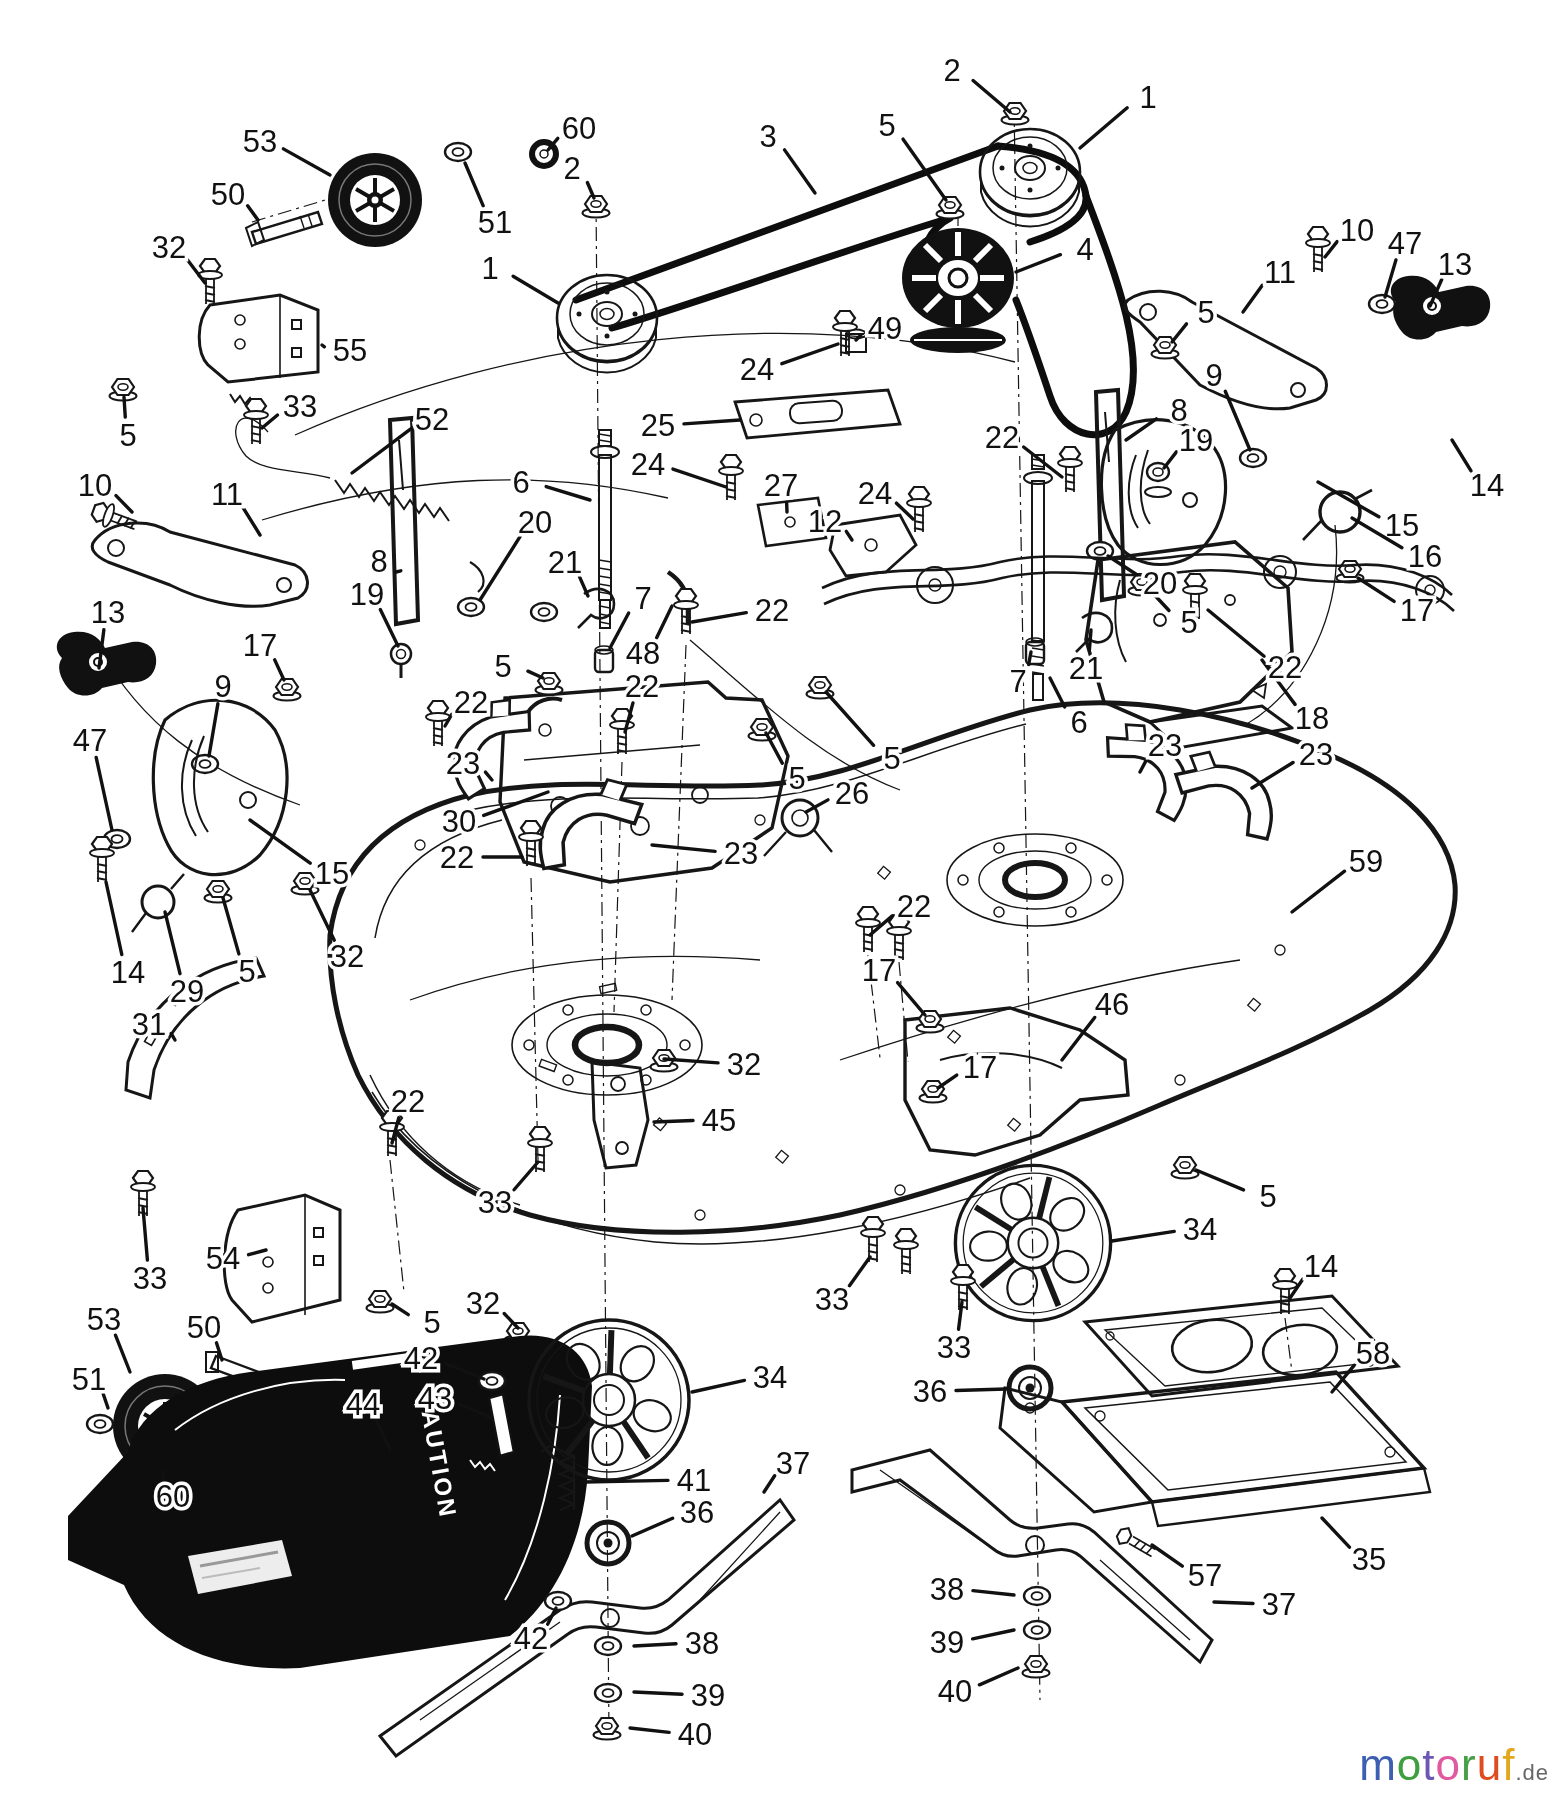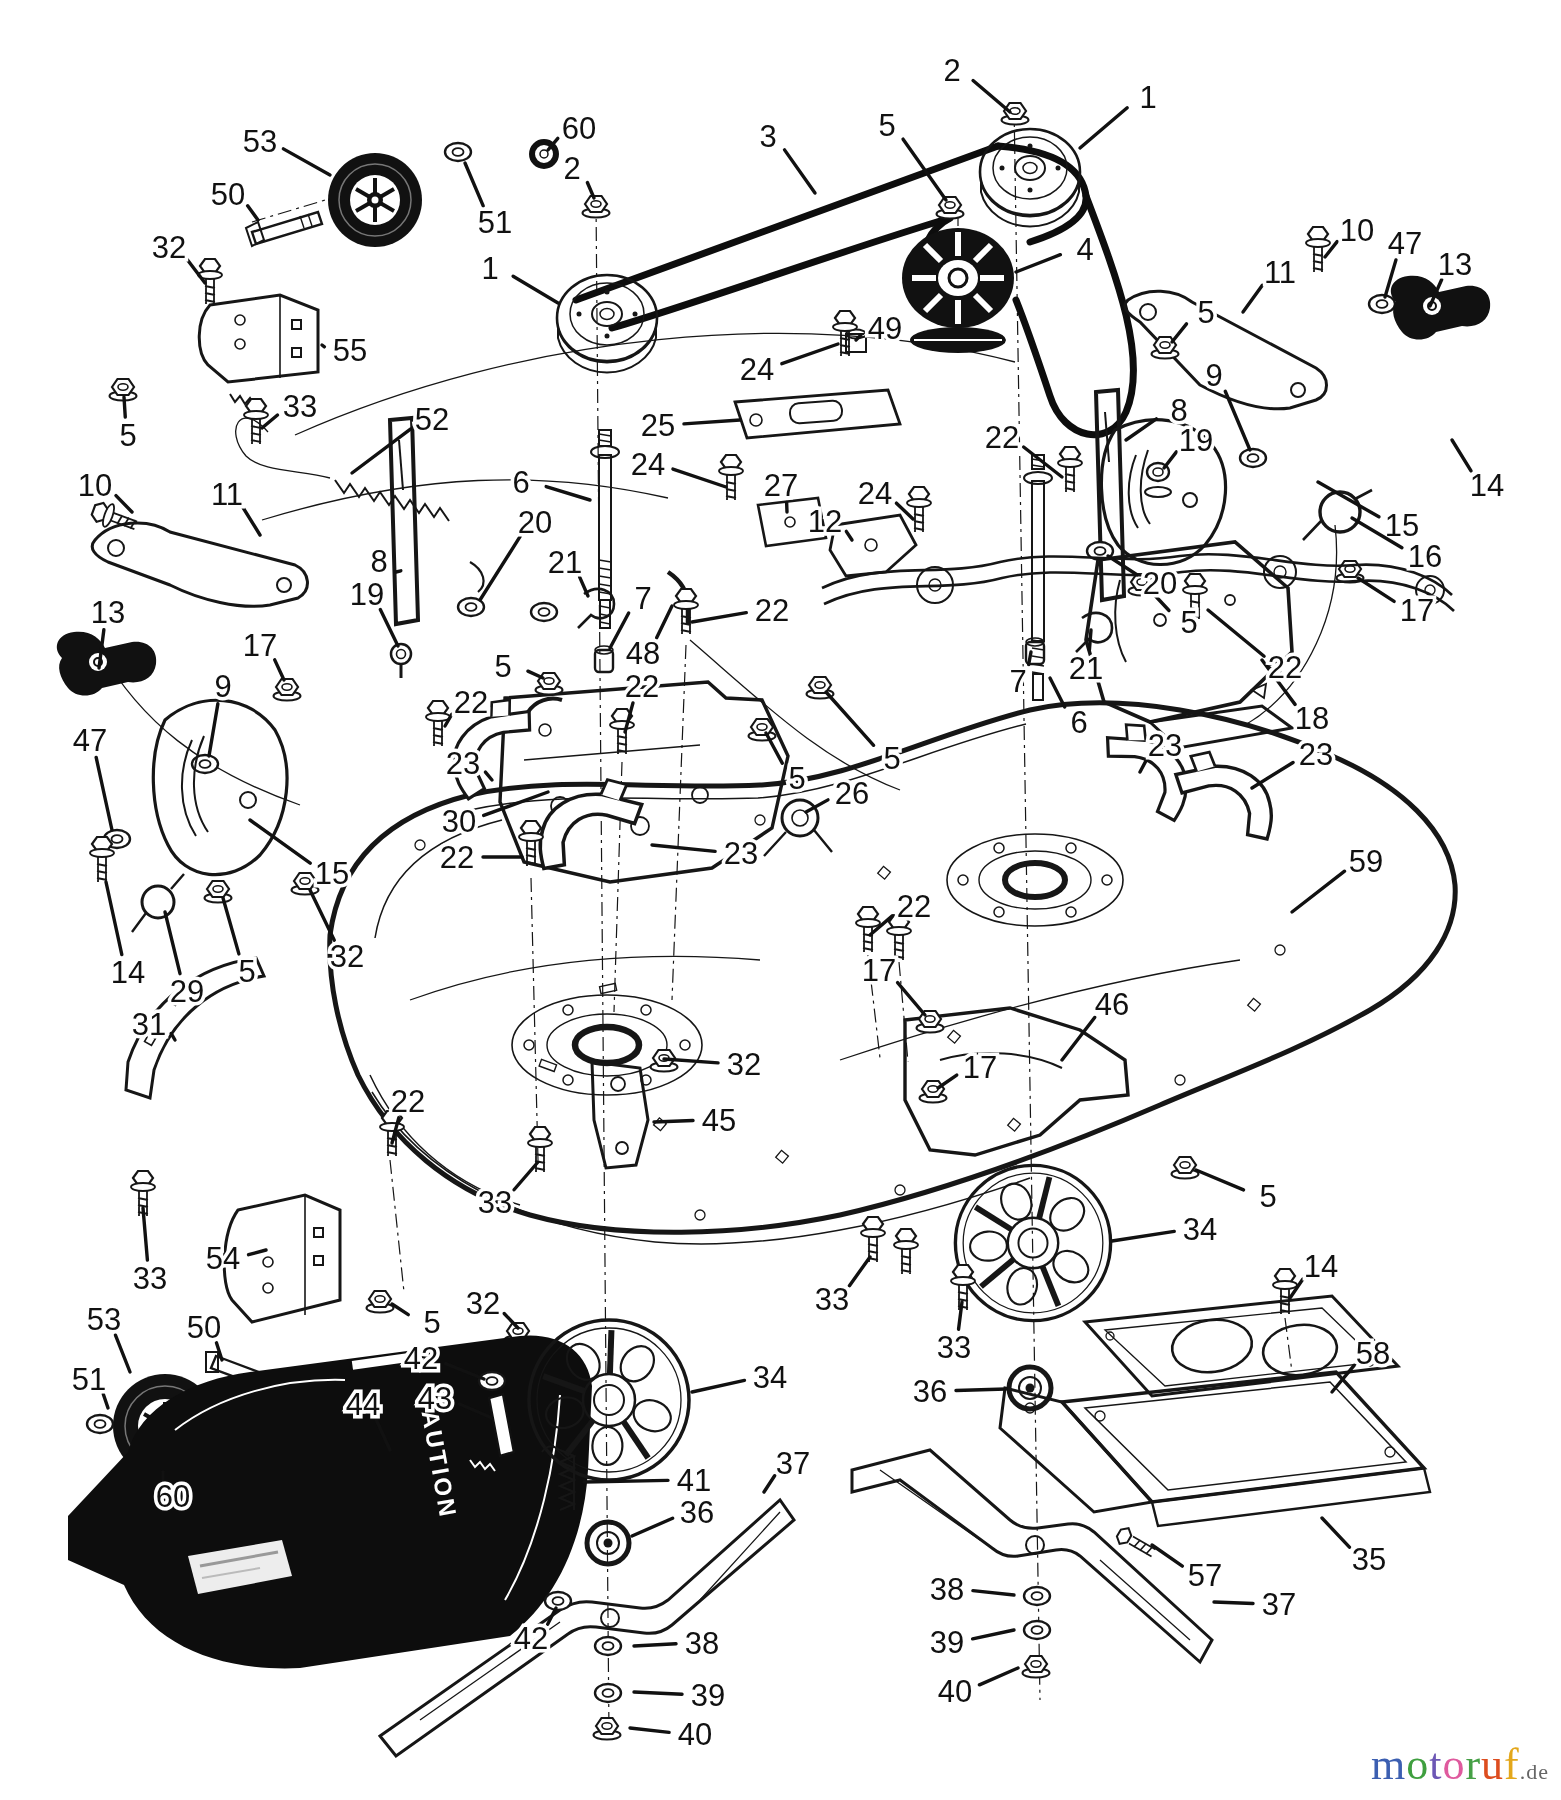--- a/index.html
+++ b/index.html
@@ -4,21 +4,21 @@
 <style>
   html,body{margin:0;padding:0;background:#ffffff;}
   .stage{position:relative;width:1561px;height:1800px;background:#fff;overflow:hidden;
          font-family:"Liberation Sans", sans-serif;}
   svg{display:block}
   .ln{stroke:#161616;fill:none}
   .callout-text{font-family:"Liberation Sans", sans-serif;font-size:31px;fill:#111;
                 text-anchor:middle;stroke:#ffffff;stroke-width:7px;paint-order:stroke;font-weight:400;}
   .leader{stroke:#111;stroke-width:3.4px;fill:none;stroke-linecap:round;}
   .thin{stroke-width:1.3px}
-  .watermark{position:absolute;right:12px;bottom:10px;font-family:Liberation Serif, serif;
+  .watermark{position:absolute;right:12px;bottom:10px;font-family:Liberation Sans, sans-serif;
              font-size:44px;letter-spacing:1px;}
   .watermark .tld{font-size:22px;color:#666;}
   .caution{font-family:"Liberation Sans", sans-serif;font-weight:bold;font-size:24px;fill:#ffffff;letter-spacing:3px;}
 </style>
 </head>
 <body>
 
 <div class="stage">
 <svg id="diagram-svg" viewBox="0 0 1561 1800" width="1561" height="1800">
 

